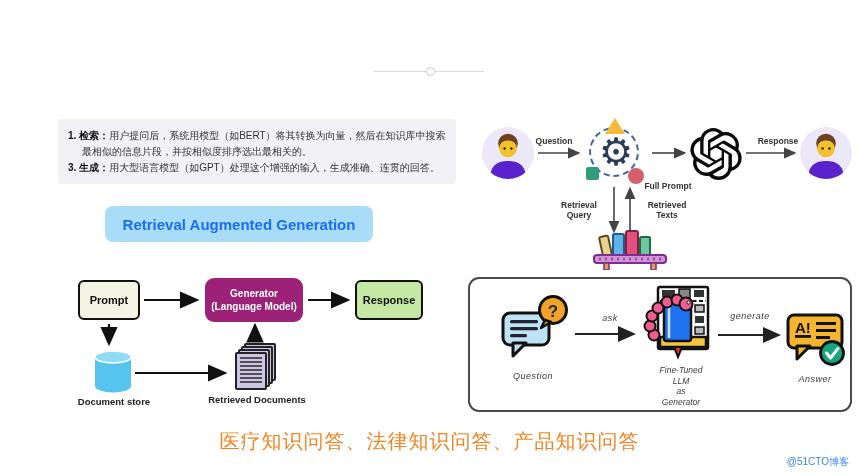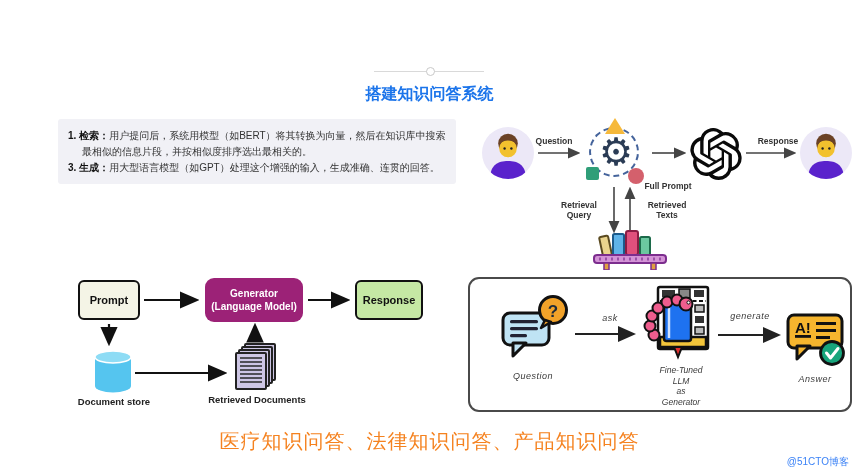--- a/index.html
+++ b/index.html
@@ -46,27 +46,27 @@
   .footer{left:0;right:0;top:428px;text-align:center;font-size:20px;font-weight:normal;color:#f5821f;letter-spacing:1px;}
   .watermark{right:10px;bottom:6px;font-size:10px;color:#3b82f6;}
 </style>
 </head>
 <body>
 
 <div class="slide">
 
   <div class="abs divider"></div>
   <div class="abs divider-dot"></div>
-  <div class="abs subtitle">搭建知识问答系统</div>
 
   <div class="abs steps">
     <div class="step"><b>1. 检索：</b><span>用户提问后，系统用模型（如BERT）将其转换为向量，然后在知识库中搜索最相似的信息片段，并按相似度排序选出最相关的。</span></div>
     <div class="step"><b>3. 生成：</b><span>用大型语言模型（如GPT）处理这个增强的输入，生成准确、连贯的回答。</span></div>
   </div>
 
+  <div class="abs banner">Retrieval Augmented Generation</div>
 
   <div class="abs box prompt-box">Prompt</div>
   <div class="abs box generator-box">
     <span>Generator</span>
     <span>(Language Model)</span>
   </div>
   <div class="abs box response-box">Response</div>
 
   <svg class="abs" style="left:94px;top:350px;" width="38" height="44" viewBox="0 0 38 44">
     <path d="M1,7 V36 a18,6.5 0 0 0 36,0 V7" fill="#55c5ef"></path>

